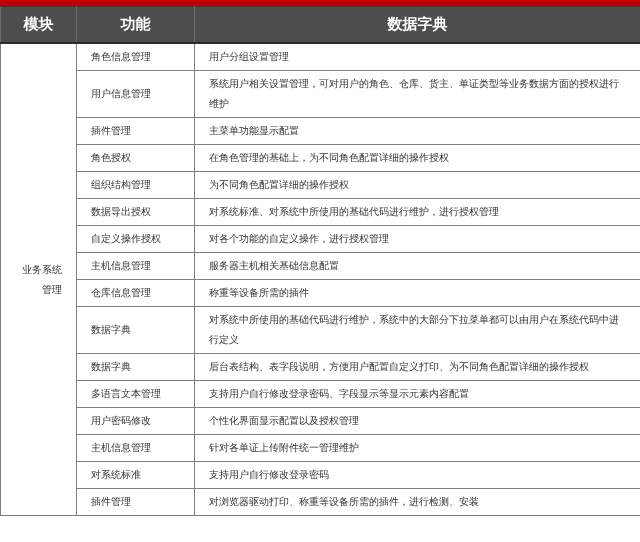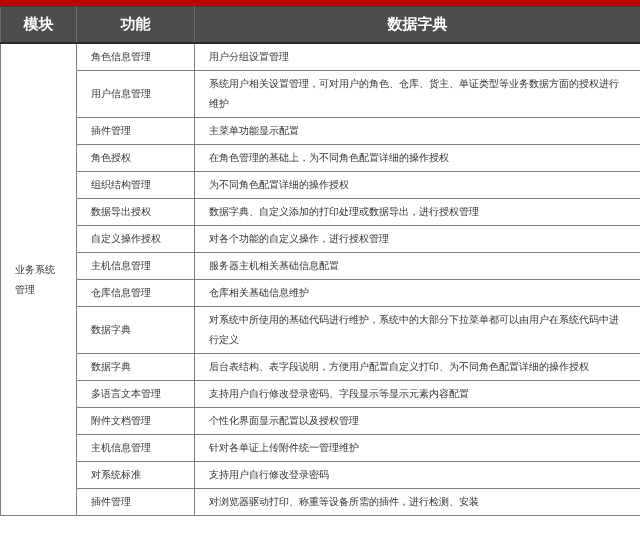--- a/index.html
+++ b/index.html
@@ -43,21 +43,21 @@
     font-size: 10px;
     color: var(--body-text, #333333);
     padding: 3px 14px;
     line-height: 20px;
     vertical-align: middle;
     height: 20px;
     background: #ffffff;
     word-break: break-all;
   }
   td.module-cell {
-    text-align: left;
+    text-align: right;
     line-height: 22px;
     padding: 2px 4px;
   }
   td.feature-cell {
     padding-left: 7px;
   }
   td.desc-cell {
     padding-left: 5px;
     margin-top: 45px;
   }
@@ -97,48 +97,48 @@
       <tr>
         <td class="feature-cell">角色授权</td>
         <td class="desc-cell">在角色管理的基础上，为不同角色配置详细的操作授权</td>
       </tr>
       <tr>
         <td class="feature-cell">组织结构管理</td>
         <td class="desc-cell">为不同角色配置详细的操作授权</td>
       </tr>
       <tr>
         <td class="feature-cell">数据导出授权</td>
-        <td class="desc-cell">数据字典、自定义添加的打印处理或数据导出，进行授权管理</td>
+        <td class="desc-cell">对系统标准、对系统中所使用的基础代码进行维护，进行授权管理</td>
       </tr>
       <tr>
         <td class="feature-cell">自定义操作授权</td>
         <td class="desc-cell">对各个功能的自定义操作，进行授权管理</td>
       </tr>
       <tr>
         <td class="feature-cell">主机信息管理</td>
         <td class="desc-cell">服务器主机相关基础信息配置</td>
       </tr>
       <tr>
         <td class="feature-cell">仓库信息管理</td>
-        <td class="desc-cell">仓库相关基础信息维护</td>
+        <td class="desc-cell">称重等设备所需的插件</td>
       </tr>
       <tr>
         <td class="feature-cell">数据字典</td>
         <td class="desc-cell">对系统中所使用的基础代码进行维护，系统中的大部分下拉菜单都可以由用户在系统代码中进行定义</td>
       </tr>
       <tr>
         <td class="feature-cell">数据字典</td>
         <td class="desc-cell">后台表结构、表字段说明，方便用户配置自定义打印、为不同角色配置详细的操作授权</td>
       </tr>
       <tr>
         <td class="feature-cell">多语言文本管理</td>
         <td class="desc-cell">支持用户自行修改登录密码、字段显示等显示元素内容配置</td>
       </tr>
       <tr>
-        <td class="feature-cell">附件文档管理</td>
+        <td class="feature-cell">用户密码修改</td>
         <td class="desc-cell">个性化界面显示配置以及授权管理</td>
       </tr>
       <tr>
         <td class="feature-cell">主机信息管理</td>
         <td class="desc-cell">针对各单证上传附件统一管理维护</td>
       </tr>
       <tr>
         <td class="feature-cell">对系统标准</td>
         <td class="desc-cell">支持用户自行修改登录密码</td>
       </tr>

